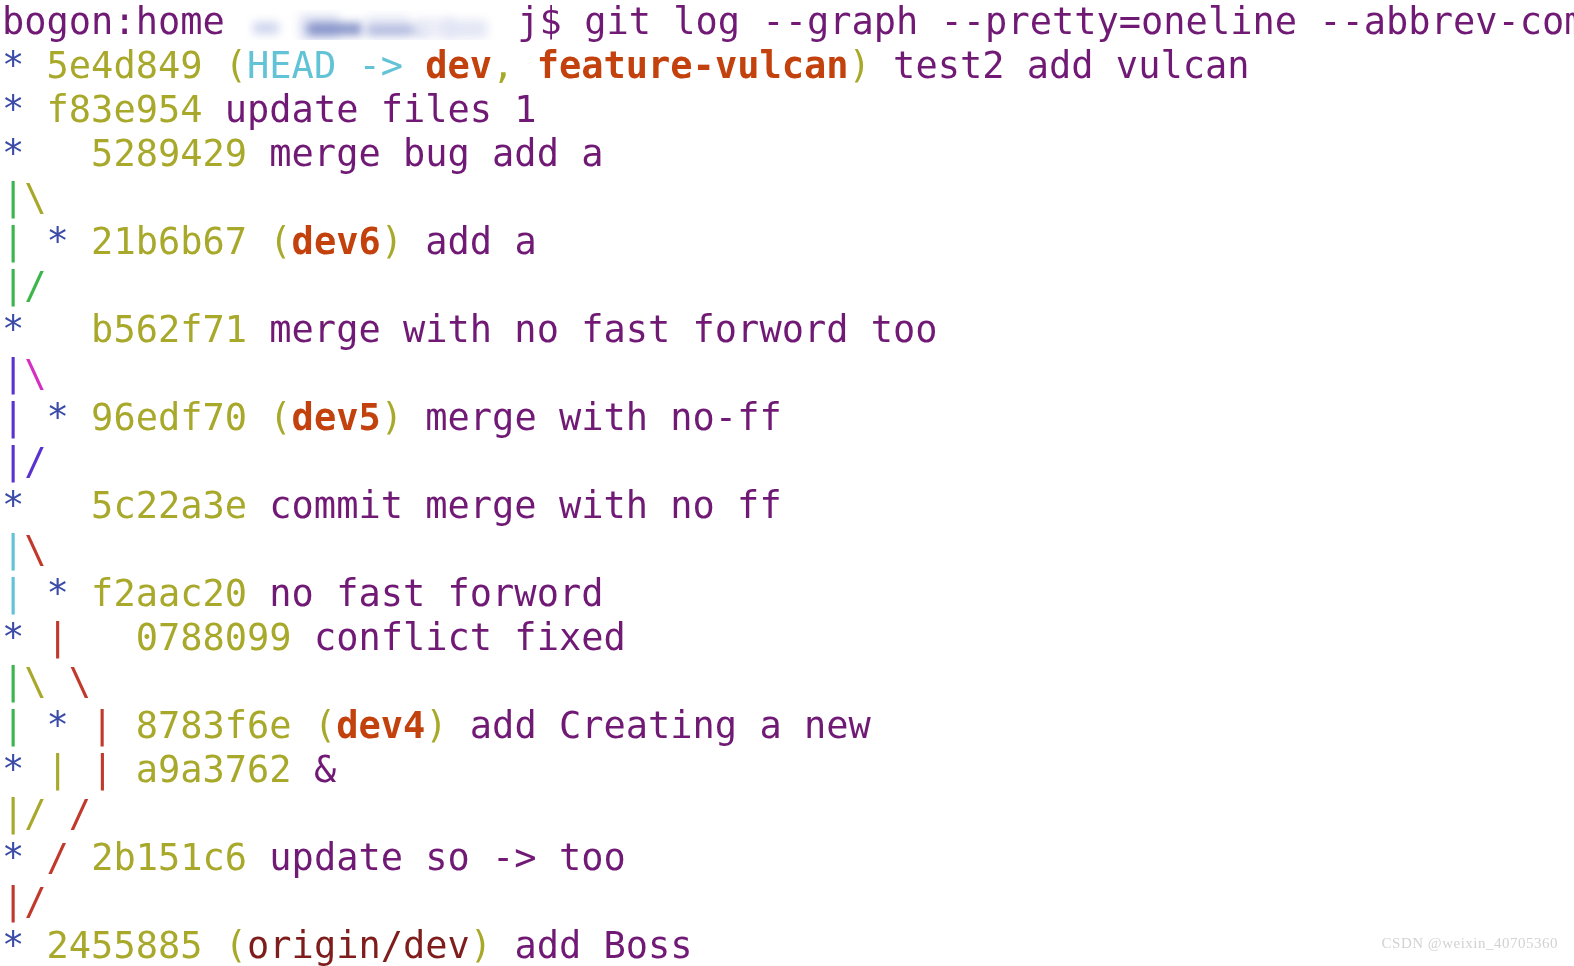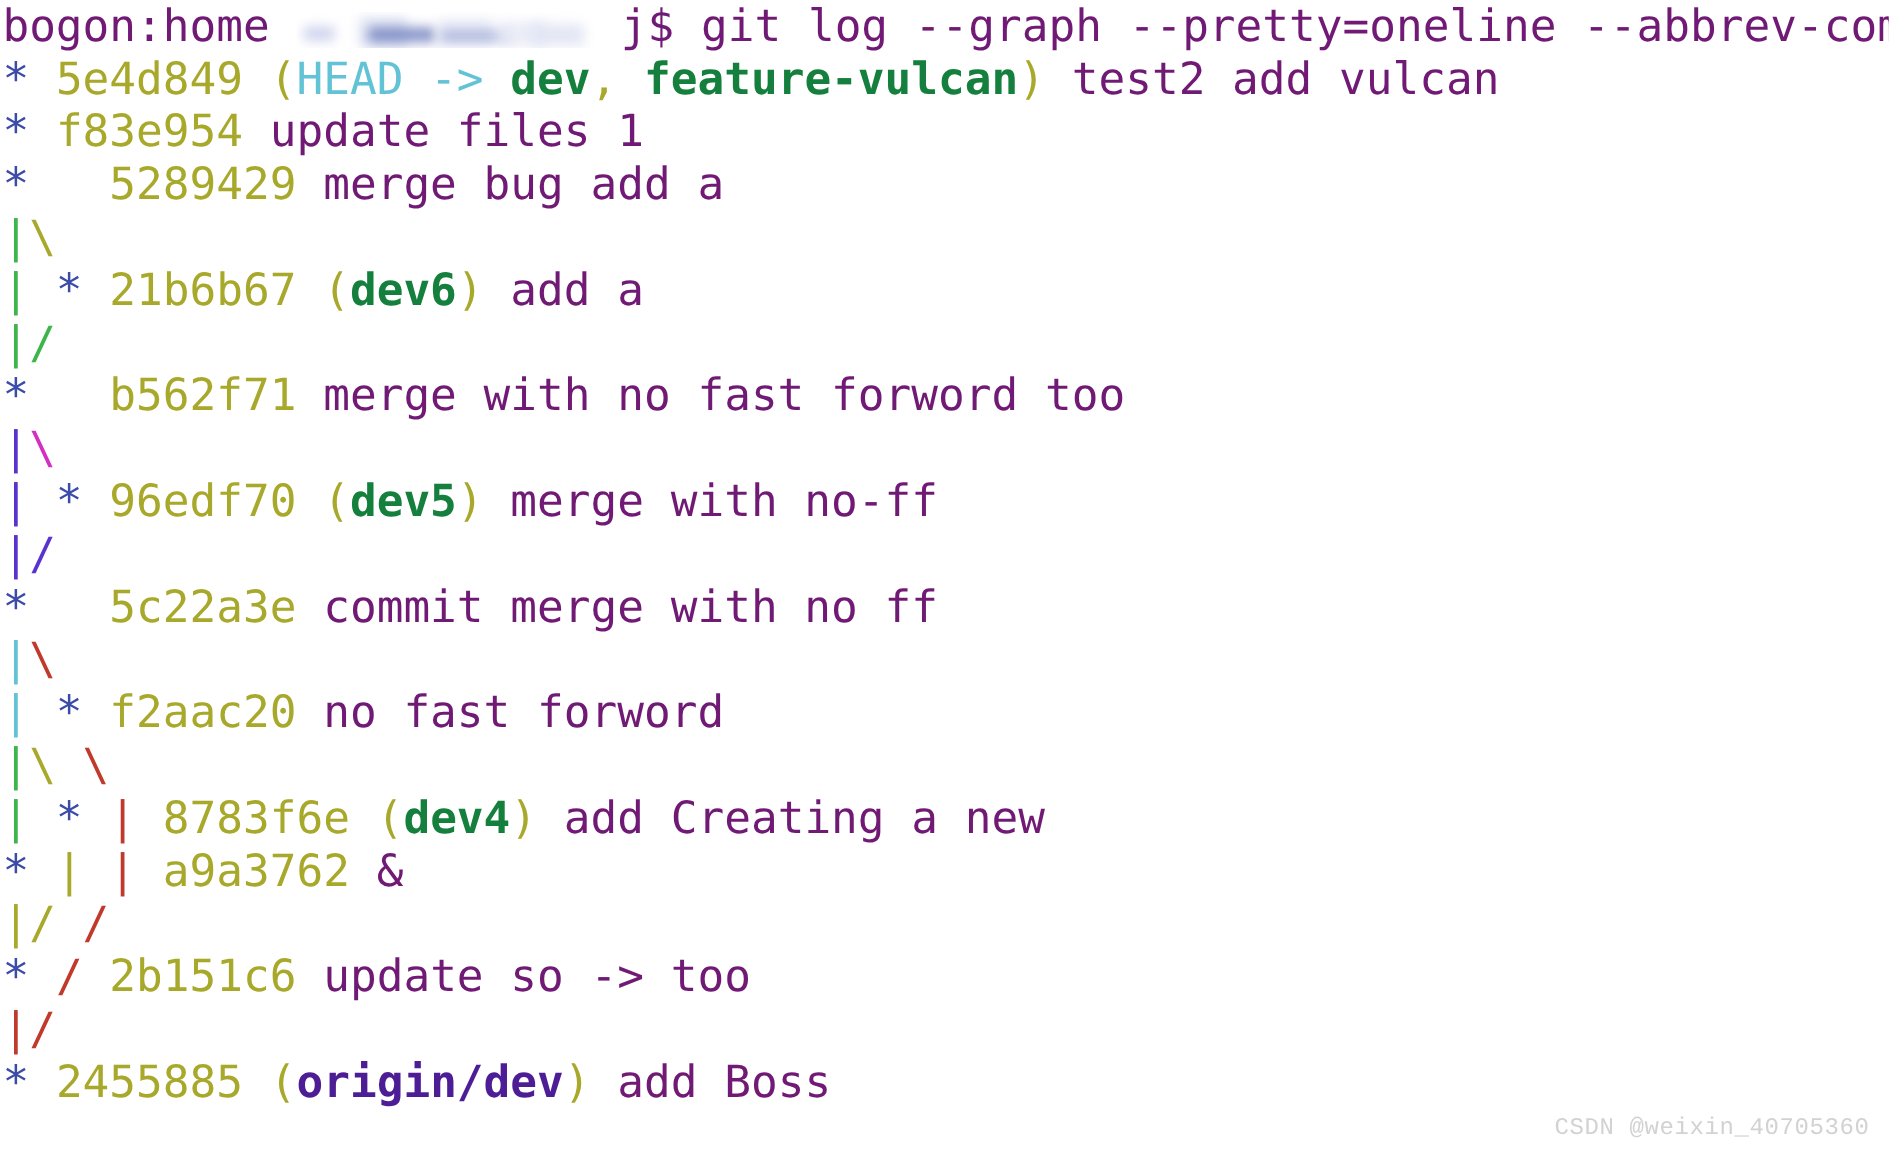--- a/index.html
+++ b/index.html
@@ -31,22 +31,22 @@
     padding-left: 2px;
     font-weight: 400;
   }
   .line span { white-space: pre; }
 
   
   .c-text    { color: #701a75; }            
   .c-hash    { color: #a8a82b; text-align: center; }            
   .c-paren   { color: #a8a82b; }            
   .c-head    { color: #62c2d6; font-weight: 400; }  
-  .c-branch  { color: #15803d; font-weight: 700; }  
-  .c-remote  { color: #4c1d95; font-weight: 700; }  
+  .c-branch  { color: #c2410c; font-weight: 700; }  
+  .c-remote  { color: #7f1d1d; font-weight: 400; }  
   .c-star    { color: #3b4ba8; }
   .g-green   { color: #3cb54a; }
   .g-olive   { color: #a8a82b; }
   .g-violet  { color: #5a32d0; }
   .g-magenta { color: #d42fc0; }
   .g-cyan    { color: #62c2d6; }
   .g-red     { color: #c0392b; }
 
   
   .redacted {
@@ -69,22 +69,22 @@
   .redacted .s3 { left: 60px;  top: 13px; width: 56px; height: 12px; background:#6f7fbe; }
   .redacted .s4 { left: 118px; top: 6px;  width: 46px; height: 22px; background:#e3e6f4; }
   .redacted .s5 { left: 120px; top: 16px; width: 60px; height: 8px;  background:#9aa6d4; }
   .redacted .s6 { left: 168px; top: 8px;  width: 40px; height: 20px; background:#e8eaf6; }
   .redacted .s7 { left: 196px; top: 10px; width: 44px; height: 18px; background:#dfe3f3; }
 
   #watermark {
     position: absolute;
     right: 16px;
     bottom: 14px;
-    font-family: Liberation Mono, monospace;
-    font-size: 20px;
+    font-family: Liberation Serif, serif;
+    font-size: 15px;
     color: #d2d2d2;
     letter-spacing: 0.5px;
     user-select: none;
   }
 </style>
 </head>
 <body>
 
 <div id="terminal">
   <div id="lines">
@@ -95,20 +95,21 @@
       <div class="line"><span class="g-green">|</span><span class="g-olive">\</span></div>
       <div class="line"><span class="g-green">|</span><span class="c-star"> * </span><span class="c-hash">21b6b67</span><span class="c-paren"> (</span><span class="c-branch">dev6</span><span class="c-paren">)</span><span class="c-text"> add a</span></div>
       <div class="line"><span class="g-green">|</span><span class="g-green">/</span></div>
       <div class="line"><span class="c-star">*   </span><span class="c-hash">b562f71</span><span class="c-text"> merge with no fast forword too</span></div>
       <div class="line"><span class="g-violet">|</span><span class="g-magenta">\</span></div>
       <div class="line"><span class="g-violet">|</span><span class="c-star"> * </span><span class="c-hash">96edf70</span><span class="c-paren"> (</span><span class="c-branch">dev5</span><span class="c-paren">)</span><span class="c-text"> merge with no-ff</span></div>
       <div class="line"><span class="g-violet">|</span><span class="g-violet">/</span></div>
       <div class="line"><span class="c-star">*   </span><span class="c-hash">5c22a3e</span><span class="c-text"> commit merge with no ff</span></div>
       <div class="line"><span class="g-cyan">|</span><span class="g-red">\</span></div>
       <div class="line"><span class="g-cyan">|</span><span class="c-star"> * </span><span class="c-hash">f2aac20</span><span class="c-text"> no fast forword</span></div>
+      <div class="line"><span class="c-star">* </span><span class="g-red">|</span><span class="c-text">   </span><span class="c-hash">0788099</span><span class="c-text"> conflict fixed</span></div>
       <div class="line"><span class="g-green">|</span><span class="g-olive">\</span><span class="c-text"> </span><span class="g-red">\</span></div>
       <div class="line"><span class="g-green">|</span><span class="c-star"> * </span><span class="g-red">|</span><span class="c-text"> </span><span class="c-hash">8783f6e</span><span class="c-paren"> (</span><span class="c-branch">dev4</span><span class="c-paren">)</span><span class="c-text"> add Creating a new</span></div>
       <div class="line"><span class="c-star">* </span><span class="g-olive">|</span><span class="c-text"> </span><span class="g-red">|</span><span class="c-text"> </span><span class="c-hash">a9a3762</span><span class="c-text"> &amp;</span></div>
       <div class="line"><span class="g-olive">|</span><span class="g-olive">/</span><span class="c-text"> </span><span class="g-red">/</span></div>
       <div class="line"><span class="c-star">* </span><span class="g-red">/</span><span class="c-text"> </span><span class="c-hash">2b151c6</span><span class="c-text"> update so -&gt; too</span></div>
       <div class="line"><span class="g-red">|</span><span class="g-red">/</span></div>
       <div class="line"><span class="c-star">* </span><span class="c-hash">2455885</span><span class="c-paren"> (</span><span class="c-remote">origin/dev</span><span class="c-paren">)</span><span class="c-text"> add Boss</span></div>
     </div>
   <div id="watermark">CSDN @weixin_40705360</div>
 </div>

